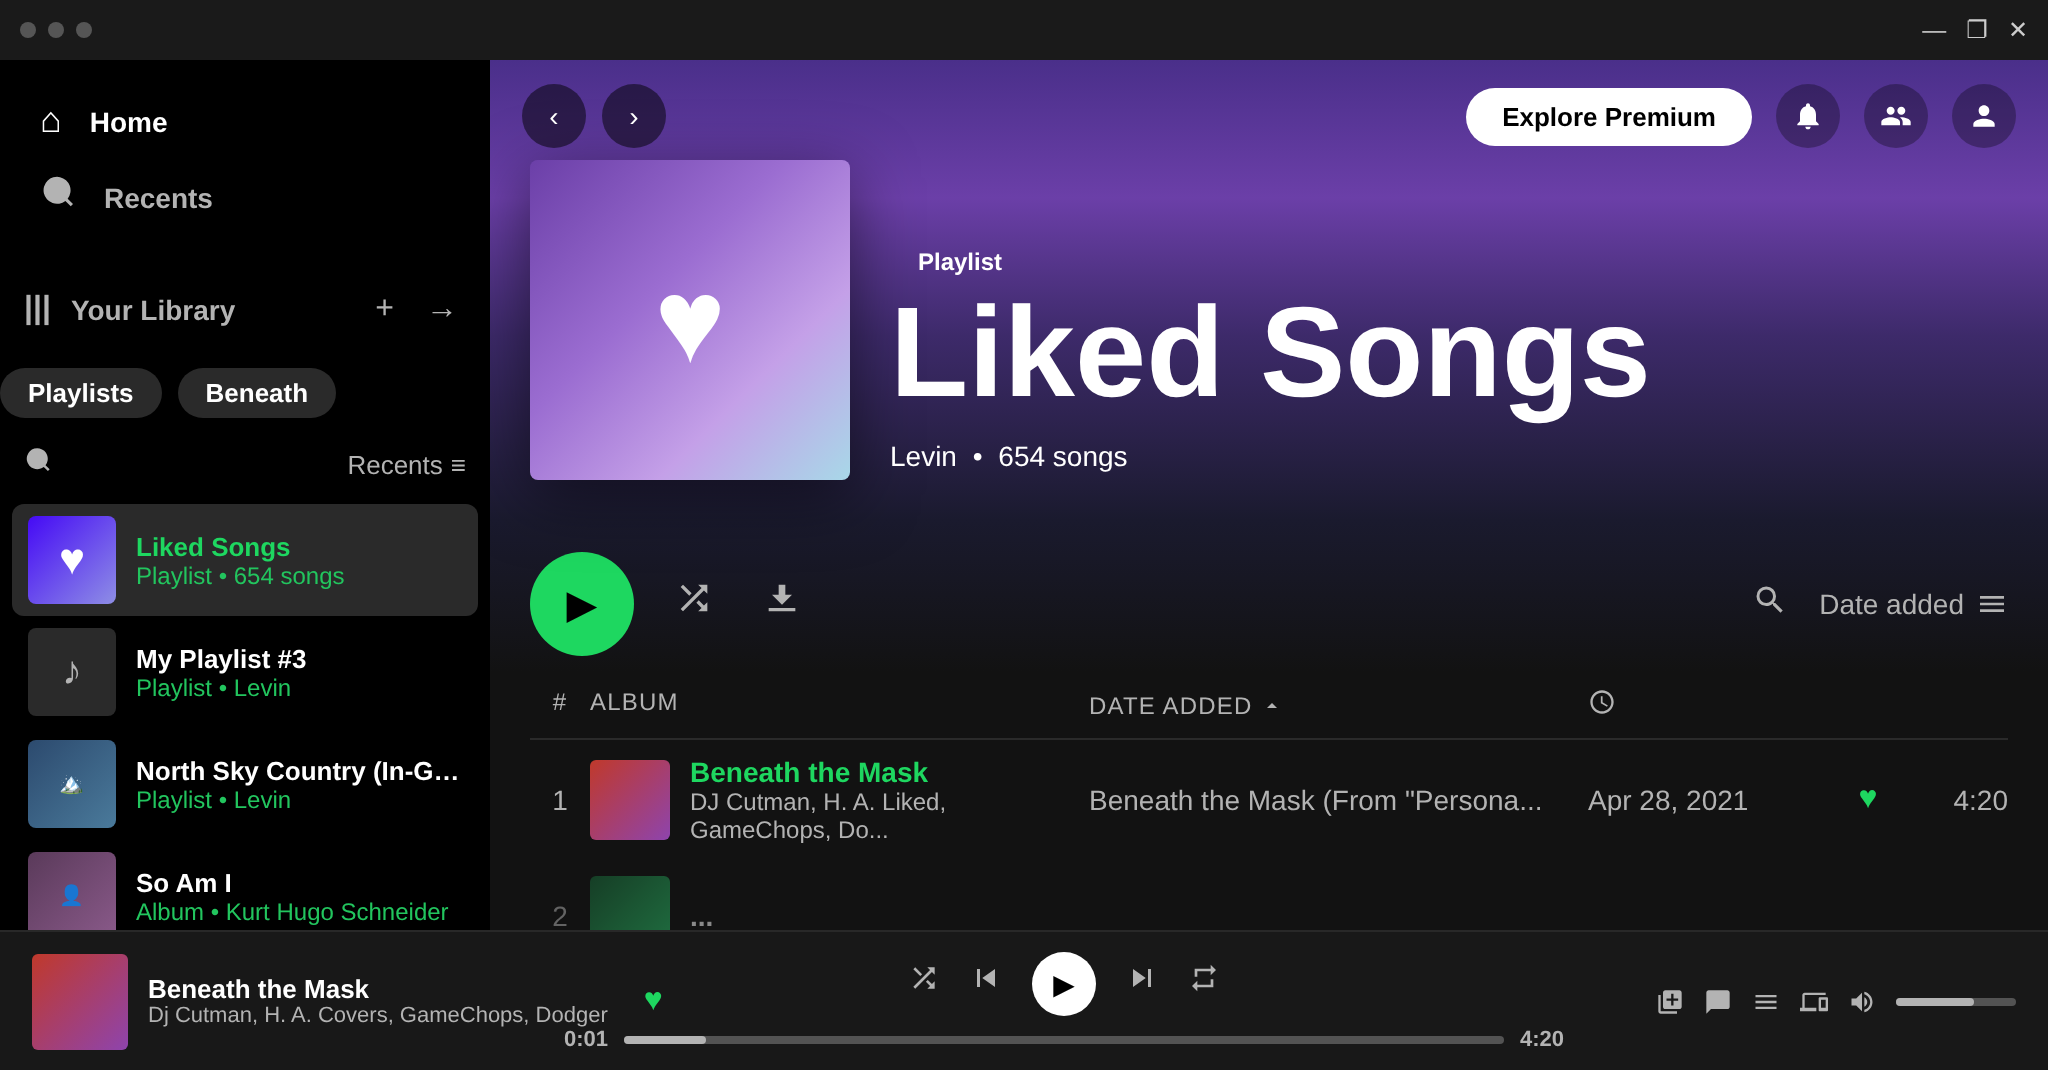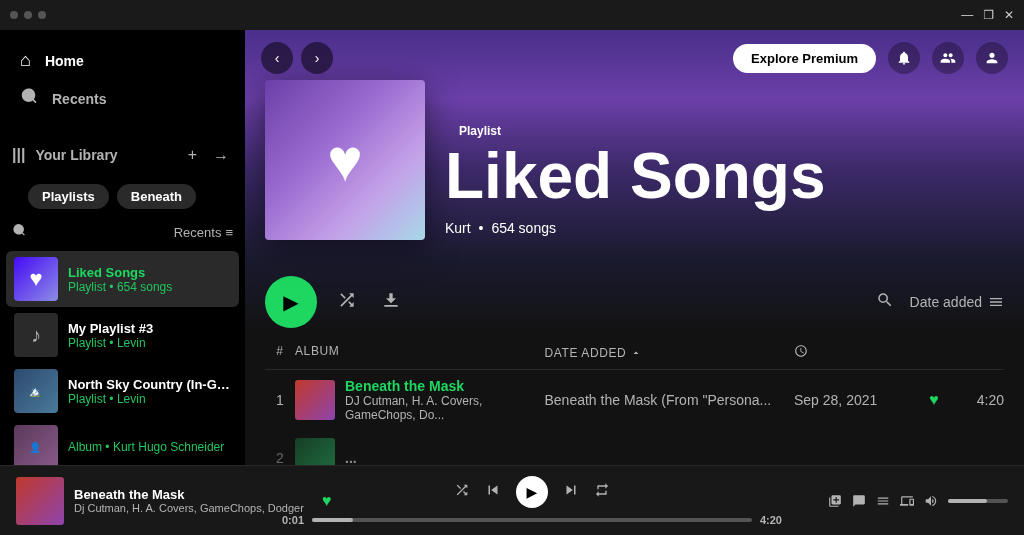--- a/index.html
+++ b/index.html
@@ -88,21 +88,21 @@
       color: #b3b3b3;
       cursor: pointer;
       font-size: 16px;
       padding: 4px;
       border-radius: 50%;
     }
 
     .filter-buttons {
       display: flex;
       gap: 8px;
-      padding: 8px 28px;
+      padding: 8px 0;
     }
     .filter-btn {
       background: #2a2a2a;
       border: none;
       color: #fff;
       padding: 5px 14px;
       border-radius: 20px;
       font-size: 13px;
       font-weight: 600;
       cursor: pointer;
@@ -579,20 +579,21 @@
           <div class="playlist-name">North Sky Country (In-Game)</div>
           <div class="playlist-meta">Playlist • Levin</div>
         </div>
       </div>
 
       <div class="playlist-item">
         <div class="playlist-thumb" style="background: linear-gradient(135deg, #5a3a5a, #8a5a8a);">
           <span style="color:#fff; font-size:10px;">👤</span>
         </div>
         <div class="playlist-info">
+          <div class="playlist-name">So Am I</div>
           <div class="playlist-meta">Album • Kurt Hugo Schneider</div>
         </div>
       </div>
 
     </div>
   </div>
 
   <div class="content">
 
     <div class="hero">
@@ -623,21 +624,21 @@
       </div>
 
       <div class="hero-content">
         <div class="hero-art">
           <span class="hero-heart">♥</span>
         </div>
         <div class="hero-info">
           <div class="hero-type">Playlist</div>
           <div class="hero-title">Liked Songs</div>
           <div class="hero-meta">
-            <span>Kurt</span>
+            <span>Levin</span>
             <span class="dot"> • </span>
             <span>654 songs</span>
           </div>
         </div>
       </div>
     </div>
 
     <div class="controls-bar">
       <button class="play-btn">▶</button>
       <button class="ctrl-btn">
@@ -682,25 +683,25 @@
         </div>
         <div></div>
       </div>
 
       <div class="track-row">
         <div class="track-num">1</div>
         <div class="track-title-cell">
           <div class="track-art" style="background: linear-gradient(135deg, #c0392b 0%, #8e44ad 100%);"></div>
           <div>
             <div class="track-name">Beneath the Mask</div>
-            <div class="track-artist">DJ Cutman, H. A. Covers, GameChops, Do...</div>
+            <div class="track-artist">DJ Cutman, H. A. Liked, GameChops, Do...</div>
           </div>
         </div>
         <div class="track-album">Beneath the Mask (From "Persona...</div>
-        <div class="track-date">Sep 28, 2021</div>
+        <div class="track-date">Apr 28, 2021</div>
         <div class="track-like">♥</div>
         <div class="track-duration">4:20</div>
       </div>
 
       <div class="track-row" style="opacity: 0.5;">
         <div class="track-num">2</div>
         <div class="track-title-cell">
           <div class="track-art" style="background: linear-gradient(135deg, #1a6b3a 0%, #2ecc71 100%);"></div>
           <div>
             <div class="track-name" style="color:#fff;">...</div>

